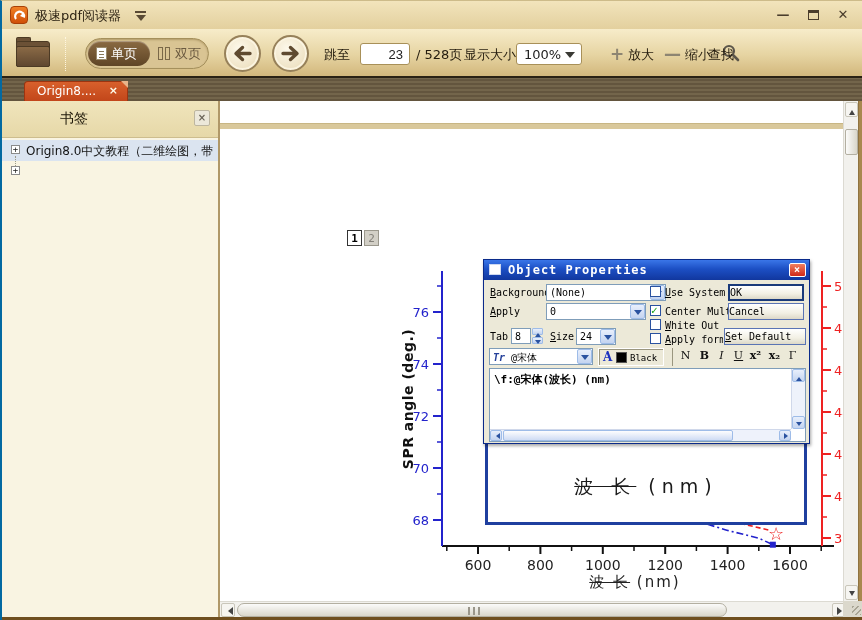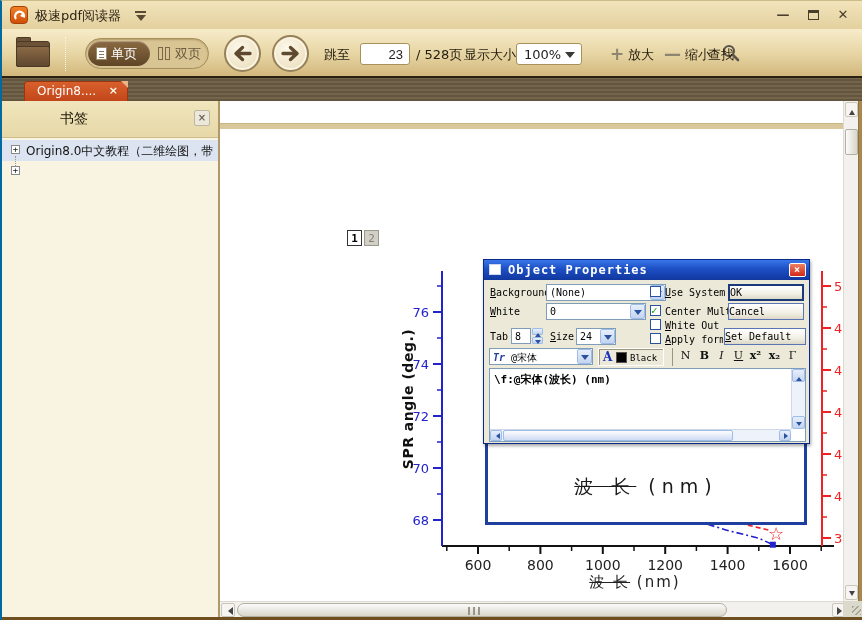--- a/index.html
+++ b/index.html
@@ -390,21 +390,21 @@
 
       <div class="dlbl ul" style="left:6px; top:27px;">Background</div>
       <div class="dd" style="left:62px; top:24px; width:120px;">
         <span class="val">(None)</span>
           <span class="ddbtn"></span>
       </div>
       <div class="cb" style="left:166px; top:26px;"></div>
       <div class="cblbl ul" style="left:181px; top:27px;">Use System Font</div>
       <div class="xpbtn def" style="left:244px; top:24px; width:76px;">OK</div>
 
-      <div class="dlbl ul" style="left:6px; top:46px;">White</div>
+      <div class="dlbl ul" style="left:6px; top:46px;">Apply</div>
       <div class="dd" style="left:62px; top:43px; width:100px;">
         <span class="val">0</span>
           <span class="ddbtn"></span>
       </div>
       <div class="cb on" style="left:166px; top:45px;"></div>
       <div class="cblbl" style="left:181px; top:46px;">Center Multi L</div>
       <div class="xpbtn" style="left:244px; top:43px; width:76px;">Cancel</div>
 
       <div class="cb" style="left:166px; top:59px;"></div>
       <div class="cblbl ul" style="left:181px; top:60px;">White Out</div>

